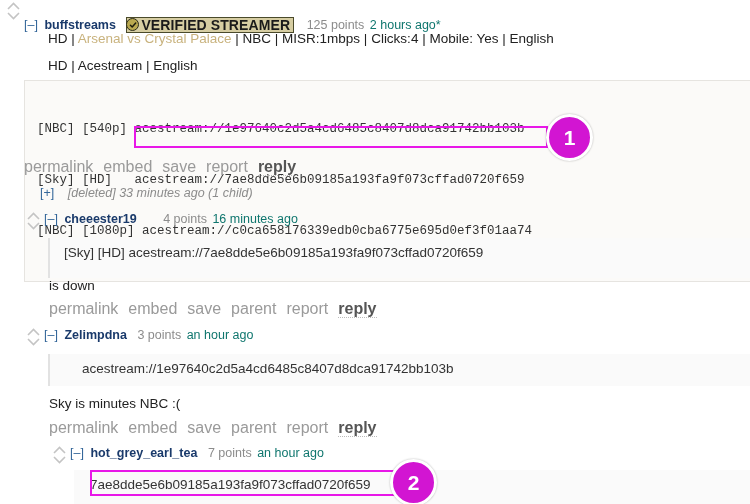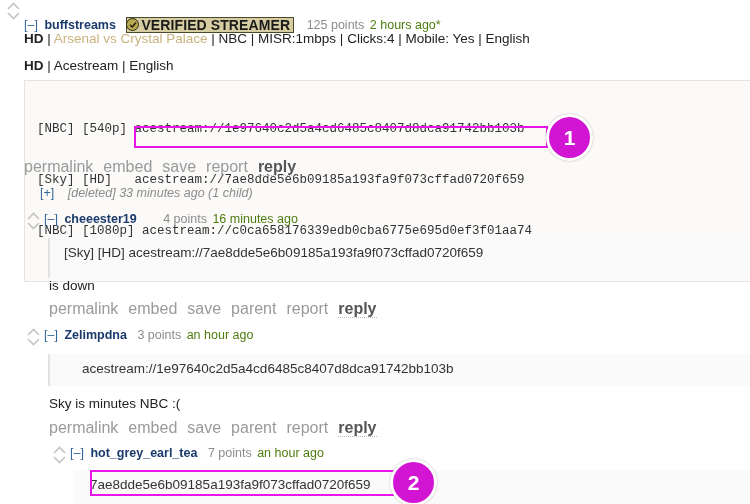--- a/index.html
+++ b/index.html
@@ -48,21 +48,21 @@
     text-decoration: none;
     font-size: 12.5px;
   }
   .author {
     color: #1a3a6b;
     font-weight: bold;
     font-size: 12.5px;
     text-decoration: none;
   }
   .score { color: #8c8c8c; }
-  .time  { color: #4d7c0f; }
+  .time  { color: #0f766e; }
   .deleted-line {
     font-style: italic;
     color: #8c8c8c;
     font-size: 12.5px;
   }
   .plusbox { color: #369; font-style: normal; }
 
   
   .vbadge {
     display: inline-flex;
@@ -96,21 +96,21 @@
     font-family: "Liberation Sans", sans-serif;
   }
 
   
   .body-line {
     font-size: 13.5px;
     color: #222;
     line-height: 19px;
     white-space: nowrap;
   }
-  .body-line b { font-weight: bold; }
+  .body-line b { font-weight: normal; margin-left: 24px; }
   .link-visited { color: #c9b37e; text-decoration: none; }
 
   
   .codeblock {
     background: #fbfaf8;
     border: 1px solid #e6e4e0;
     border-right: none;
     padding: 6px 0 7px 12px;
     font-family: "Liberation Mono", monospace;
     font-size: 12.5px;

